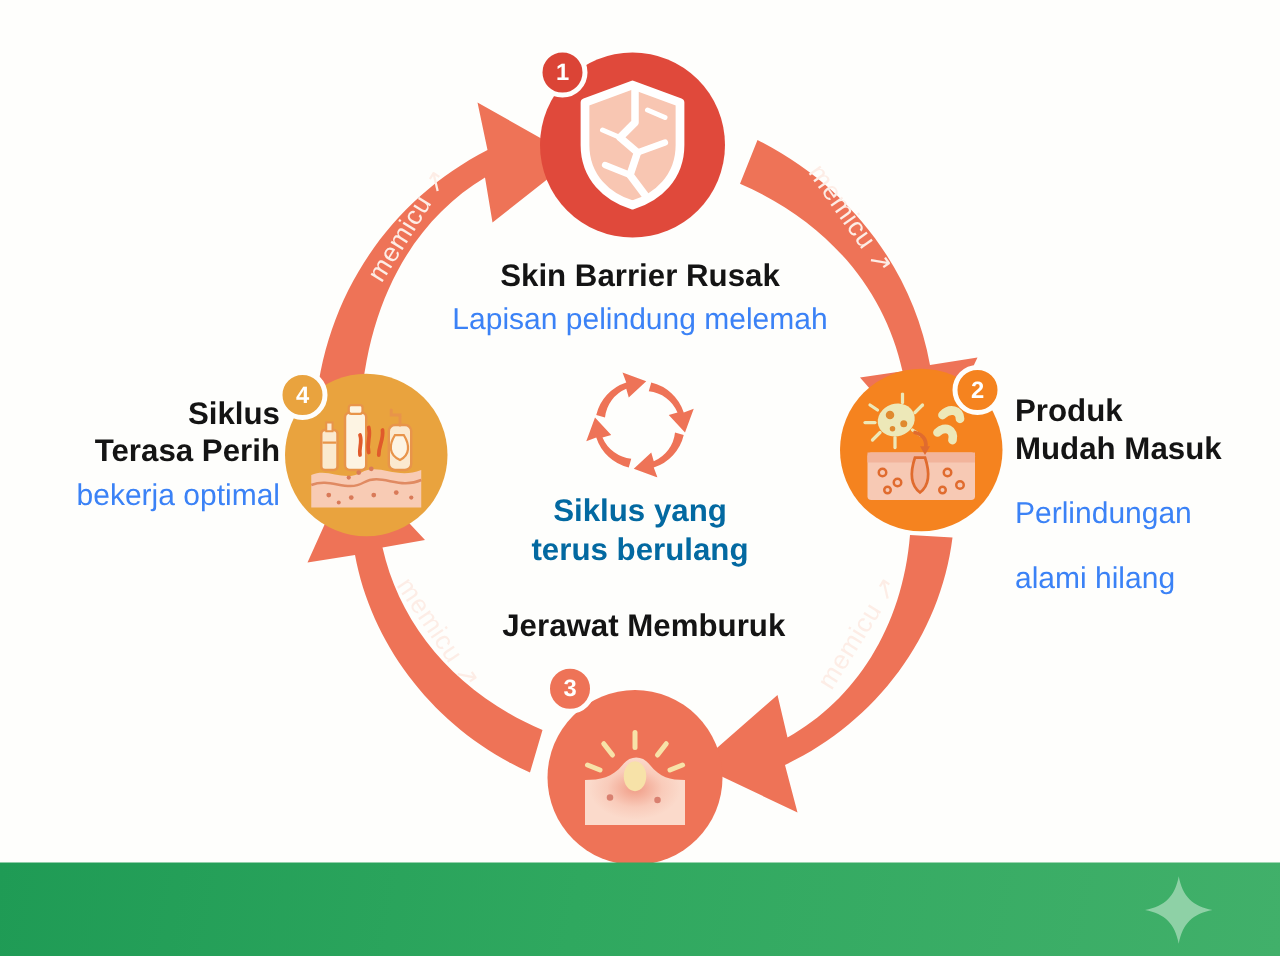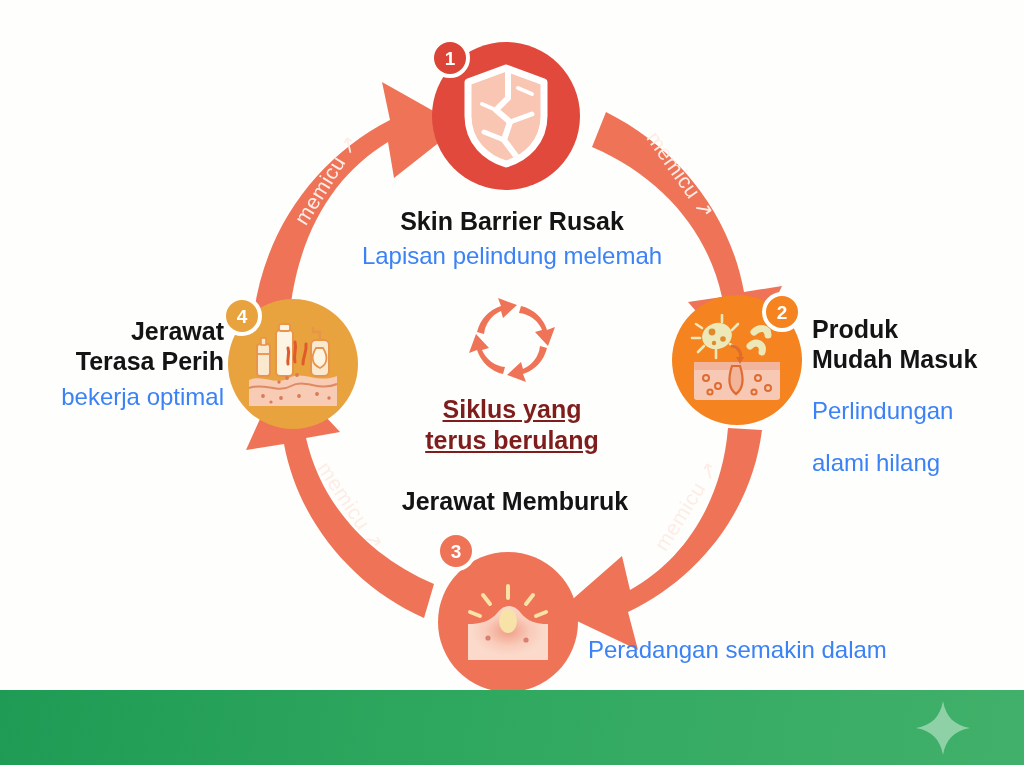--- a/index.html
+++ b/index.html
@@ -115,22 +115,21 @@
     top: 296px;
     width: 280px;
     text-align: center;
   }
   #cycle-icon { display: block; margin: 0 auto; }
   #center-caption {
     margin-top: 12px;
     font-size: 25px;
     font-weight: 700;
     line-height: 1.22;
-    color: #7f1d1d;
-    text-decoration: underline;
+    color: #0369a1;
   }
 
   
   .arrow-word {
     position: absolute;
     color: #FDEDE6;
     font-size: 21px;
     font-weight: 400;
     letter-spacing: 0.5px;
     white-space: nowrap;
@@ -336,21 +335,20 @@
           <path d="M66 28 L73 19"></path>
           <path d="M20 40 L10 36"></path>
           <path d="M76 40 L86 36"></path>
         </g>
       </svg>
     </div>
     <div class="badge" id="badge-3">
       <span>3</span>
     </div>
     <div class="label label-title" id="label-3-title">Jerawat Memburuk</div>
-    <div class="label label-sub" id="label-3-sub">Peradangan semakin dalam</div>
 
     <div class="node" id="node-4">
       <svg class="node-icon" width="100" height="92" viewBox="0 0 100 92">
 
         <rect x="14" y="26" width="13" height="32" rx="3" fill="#FBE9CF" stroke="#E8944A" stroke-width="2"></rect>
         <rect x="18" y="20" width="5" height="7" fill="#FBE9CF" stroke="#E8944A" stroke-width="1.6"></rect>
         <path d="M15 36 L26 36" stroke="#E8944A" stroke-width="1.8"></path>
         <rect x="33" y="12" width="17" height="46" rx="4" fill="#FDF4E3" stroke="#E8944A" stroke-width="2"></rect>
         <rect x="36" y="6" width="11" height="7" rx="2" fill="#FDF4E3" stroke="#E8944A" stroke-width="1.8"></rect>
         <rect x="68" y="22" width="18" height="36" rx="5" fill="#FBE9CF" stroke="#E8944A" stroke-width="2"></rect>
@@ -375,21 +373,21 @@
           <circle cx="74" cy="76" r="1.9"></circle>
             <circle cx="86" cy="80" r="1.7"></circle>
             <circle cx="28" cy="84" r="1.6"></circle>
         </g>
       </svg>
     </div>
     <div class="badge" id="badge-4">
       <span>4</span>
     </div>
     <div class="label" id="label-4">
-      <div class="label-title">Jerawat</div>
+      <div class="label-title">Siklus</div>
       <div class="label-title">Terasa Perih</div>
       <div class="label-sub">bekerja optimal</div>
     </div>
 
     <div id="center-block">
       <svg id="cycle-icon" width="90" height="86" viewBox="0 0 90 86">
         <g fill="#EE7357">
 
           <path d="M10 36 A36 36 0 0 1 34 10 L31 2 L50 9 L36 22 L34 15 A28 28 0 0 0 17 38 Z"></path>
 

